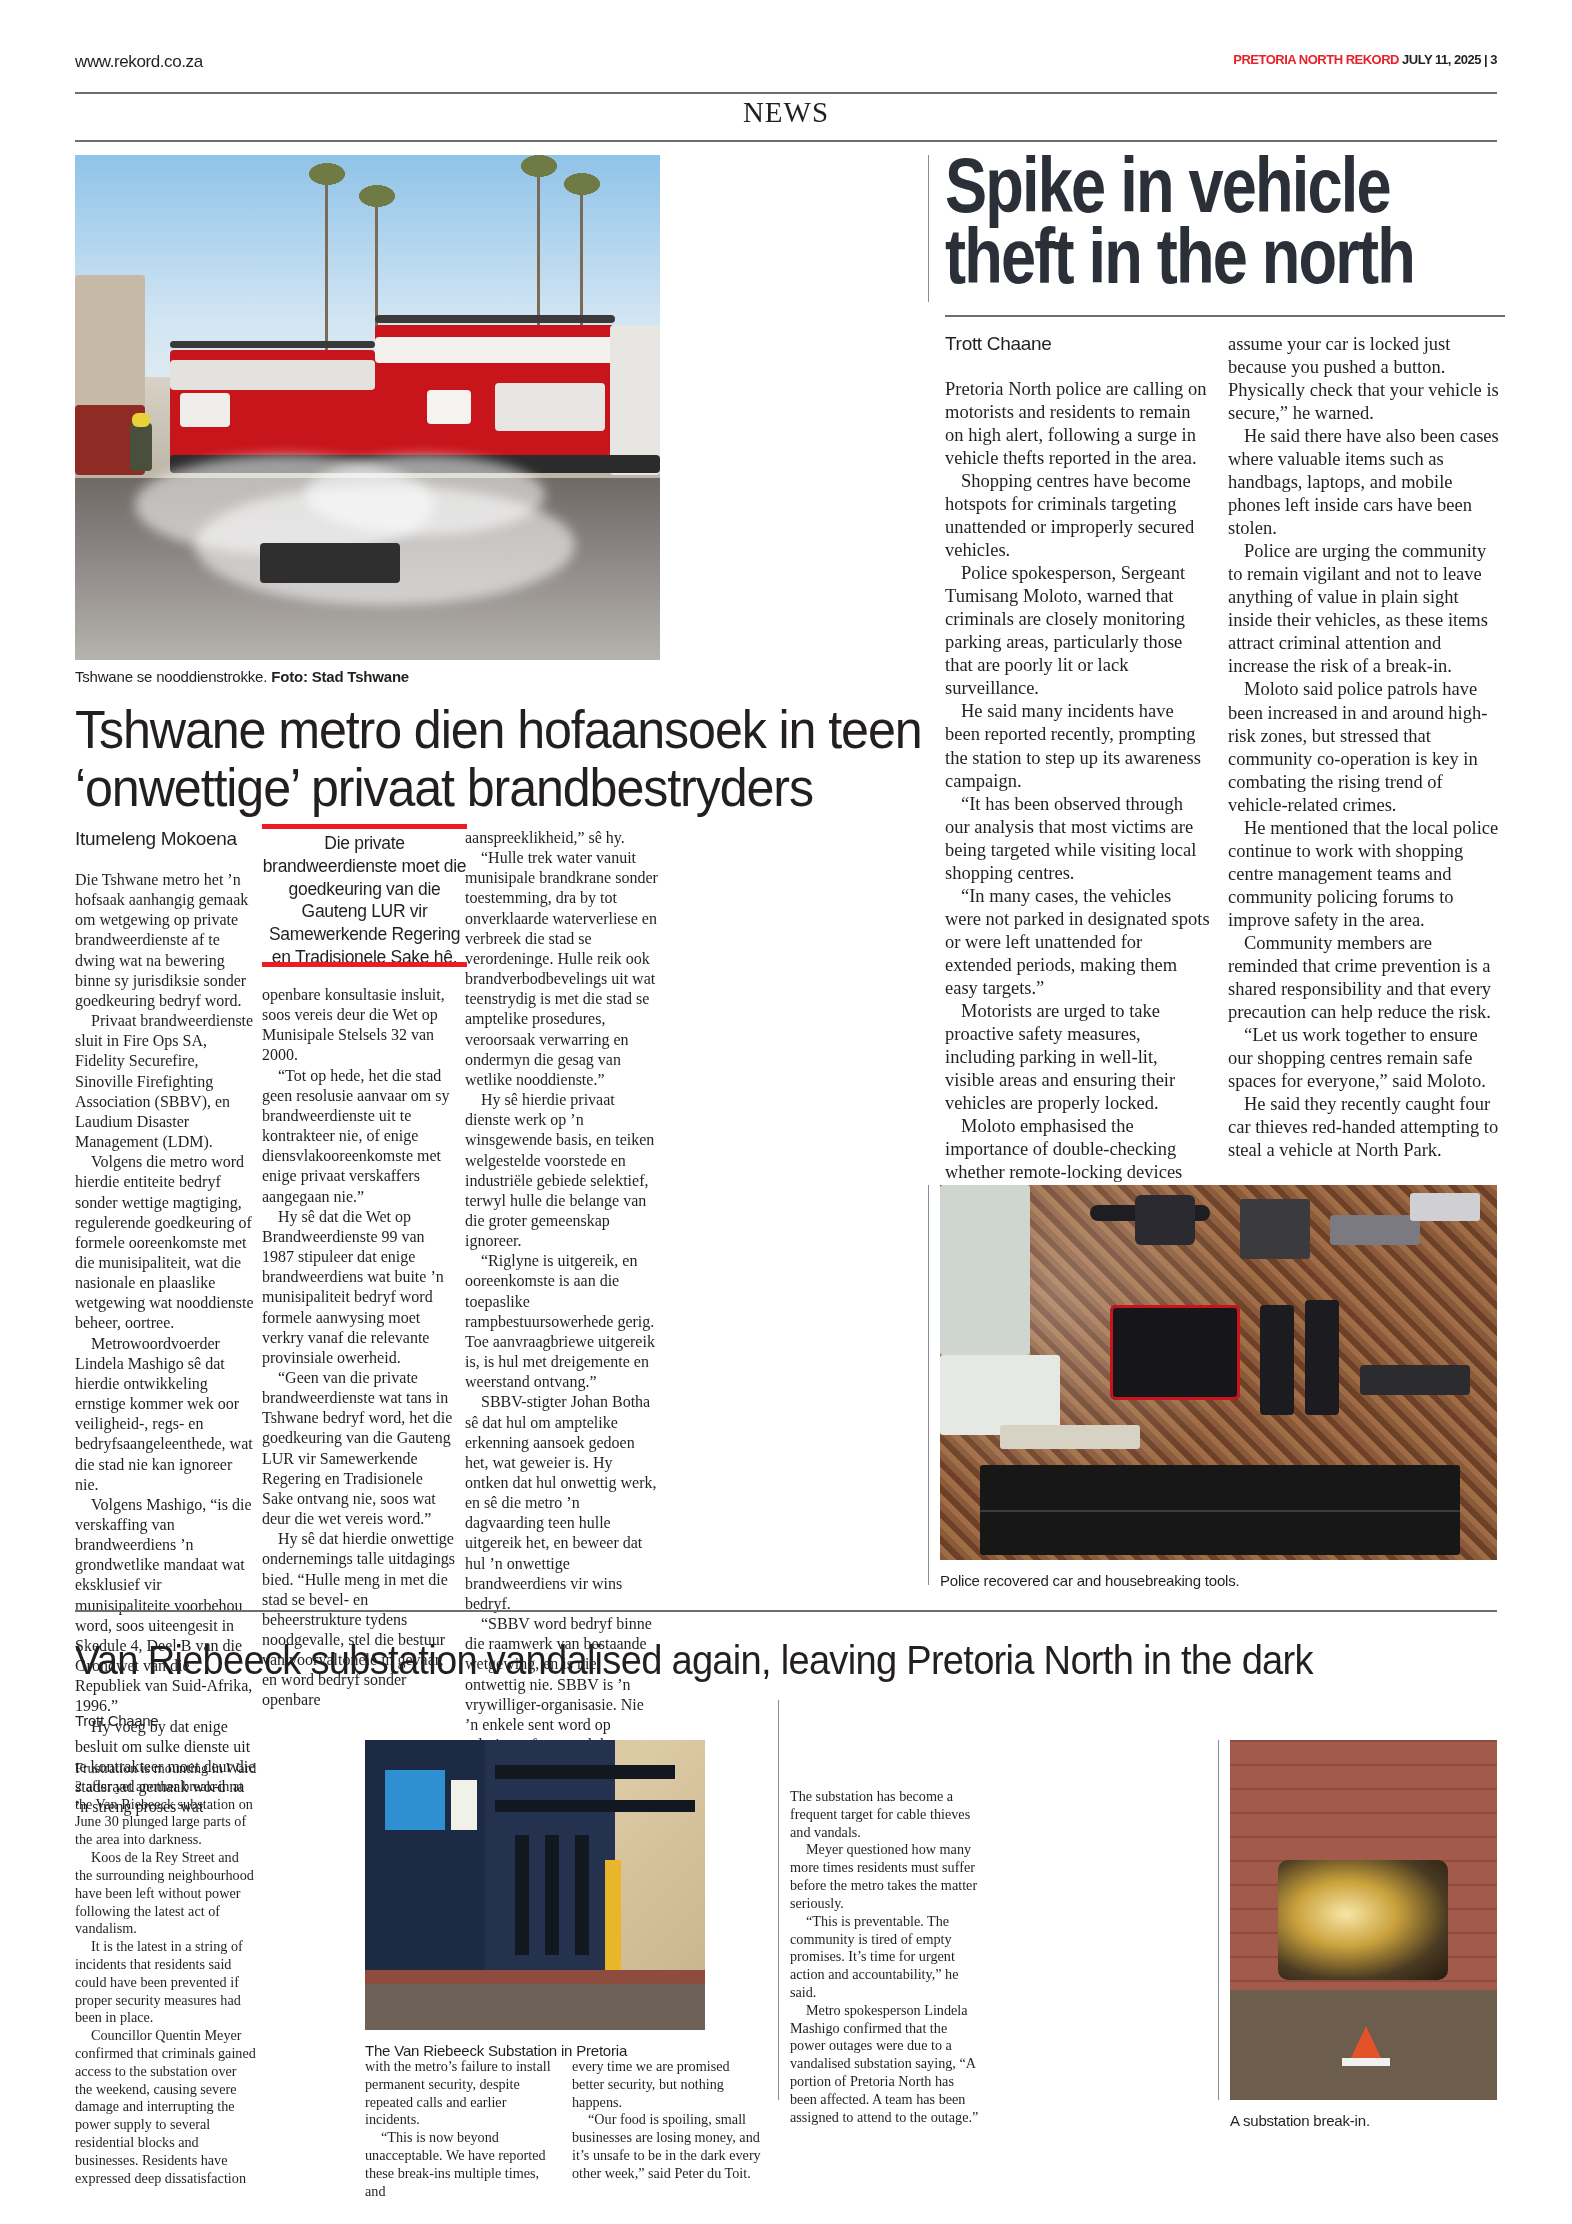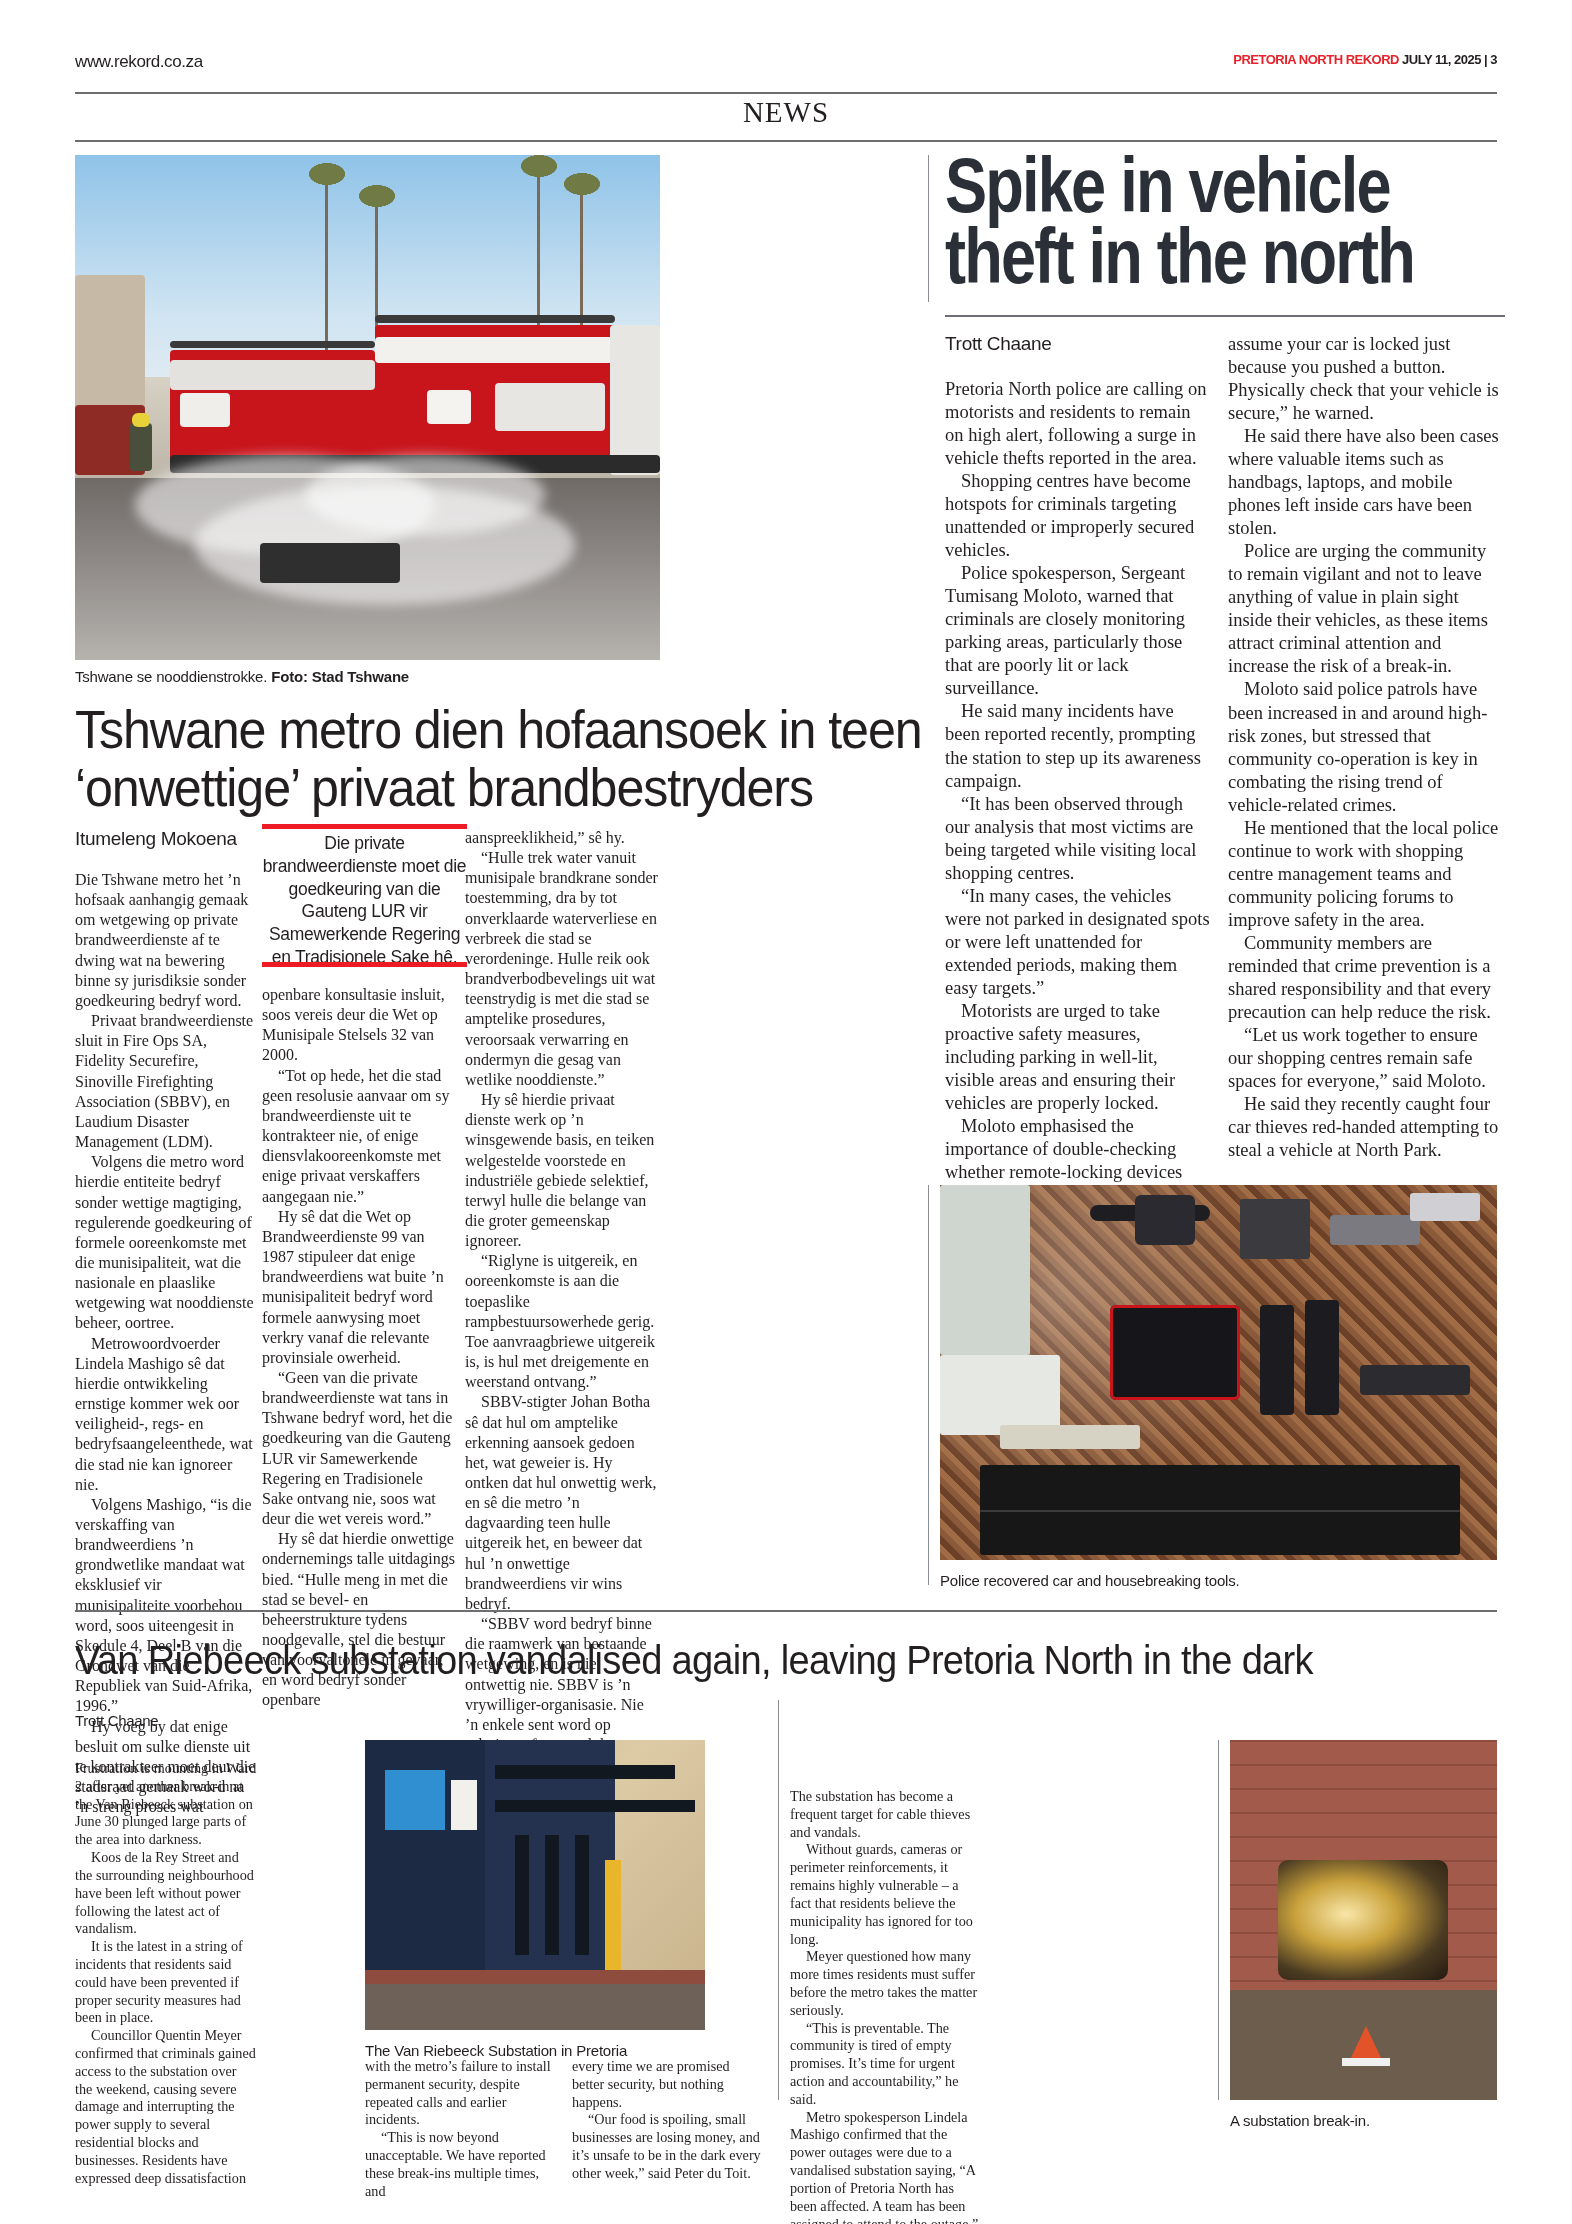--- a/index.html
+++ b/index.html
@@ -321,21 +321,20 @@
   <div class="col t3" id="van-col2" style="left:365px; top:2058px; width:190px;">
       <p class="first">with the metro’s failure to install permanent security, despite repeated calls and earlier incidents.</p>
       <p>“This is now beyond unacceptable. We have reported these break-ins multiple times, and</p>
     </div>
   <div class="col t3" id="van-col3" style="left:572px; top:2058px; width:190px;">
       <p class="first">every time we are promised better security, but nothing happens.</p>
       <p>“Our food is spoiling, small businesses are losing money, and it’s unsafe to be in the dark every other week,” said Peter du Toit.</p>
     </div>
   <div class="col t3" id="van-col4" style="left:790px; top:1760px; width:190px;margin-top:28px;">
       <p class="first">The substation has become a frequent target for cable thieves and vandals.</p>
-      <p>Without guards, cameras or perimeter reinforcements, it remains highly vulnerable – a fact that residents believe the municipality has ignored for too long.</p>
       <p>Meyer questioned how many more times residents must suffer before the metro takes the matter seriously.</p>
       <p>“This is preventable. The community is tired of empty promises. It’s time for urgent action and accountability,” he said.</p>
       <p>Metro spokesperson Lindela Mashigo confirmed that the power outages were due to a vandalised substation saying, “A portion of Pretoria North has been affected. A team has been assigned to attend to the outage.”</p>
     </div>
 
   <div class="photo" id="photo-substation">
     <div class="sub-bg"></div>
     <div class="sub-panel" style="left:0; top:0; width:120px; height:290px;"></div>
     <div class="sub-panel" style="left:120px; top:0; width:130px; height:230px; background:#243250;"></div>
     <div class="sub-bar" style="left:130px; top:25px; width:180px; height:14px;"></div>

